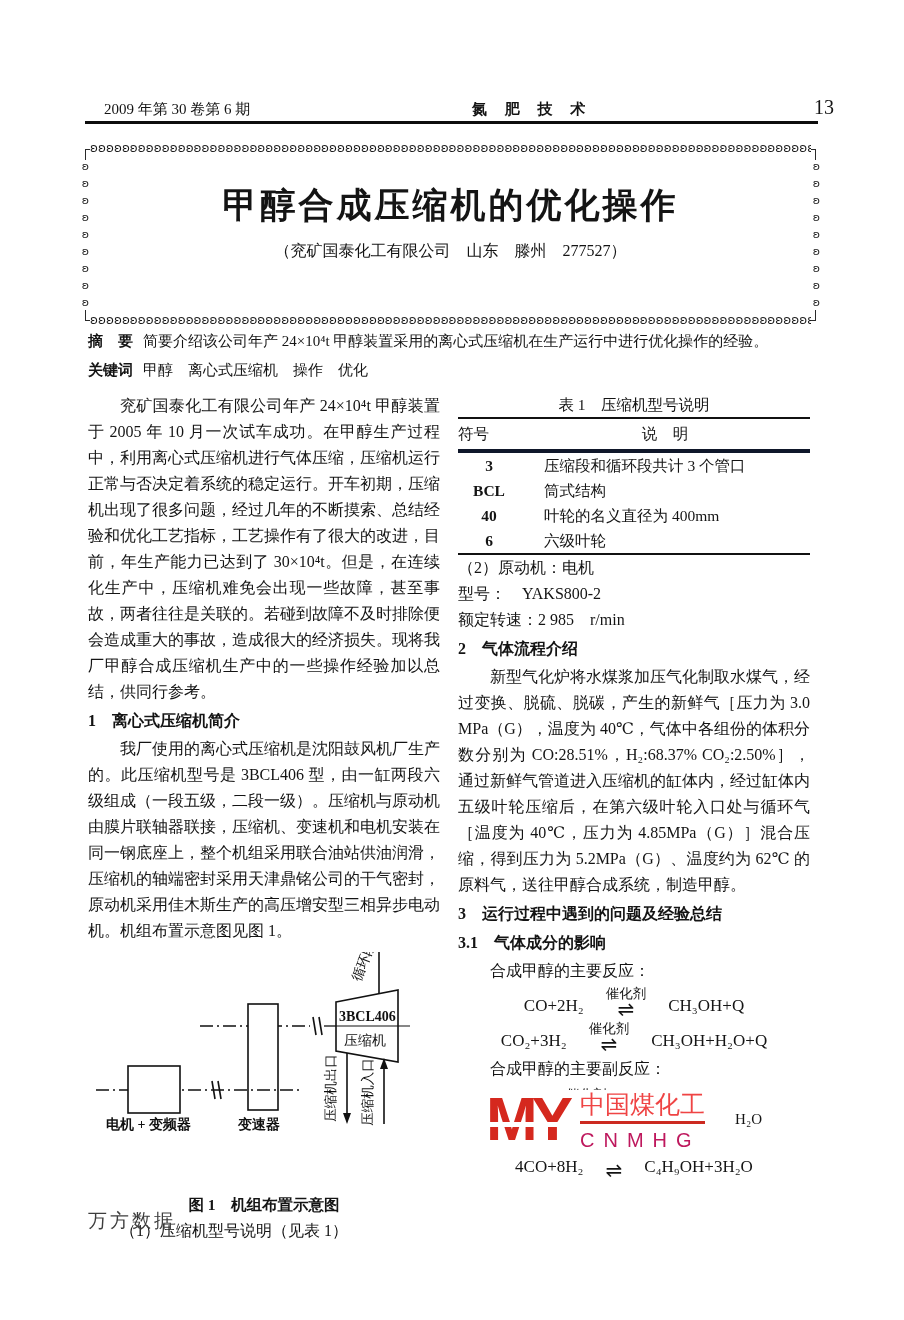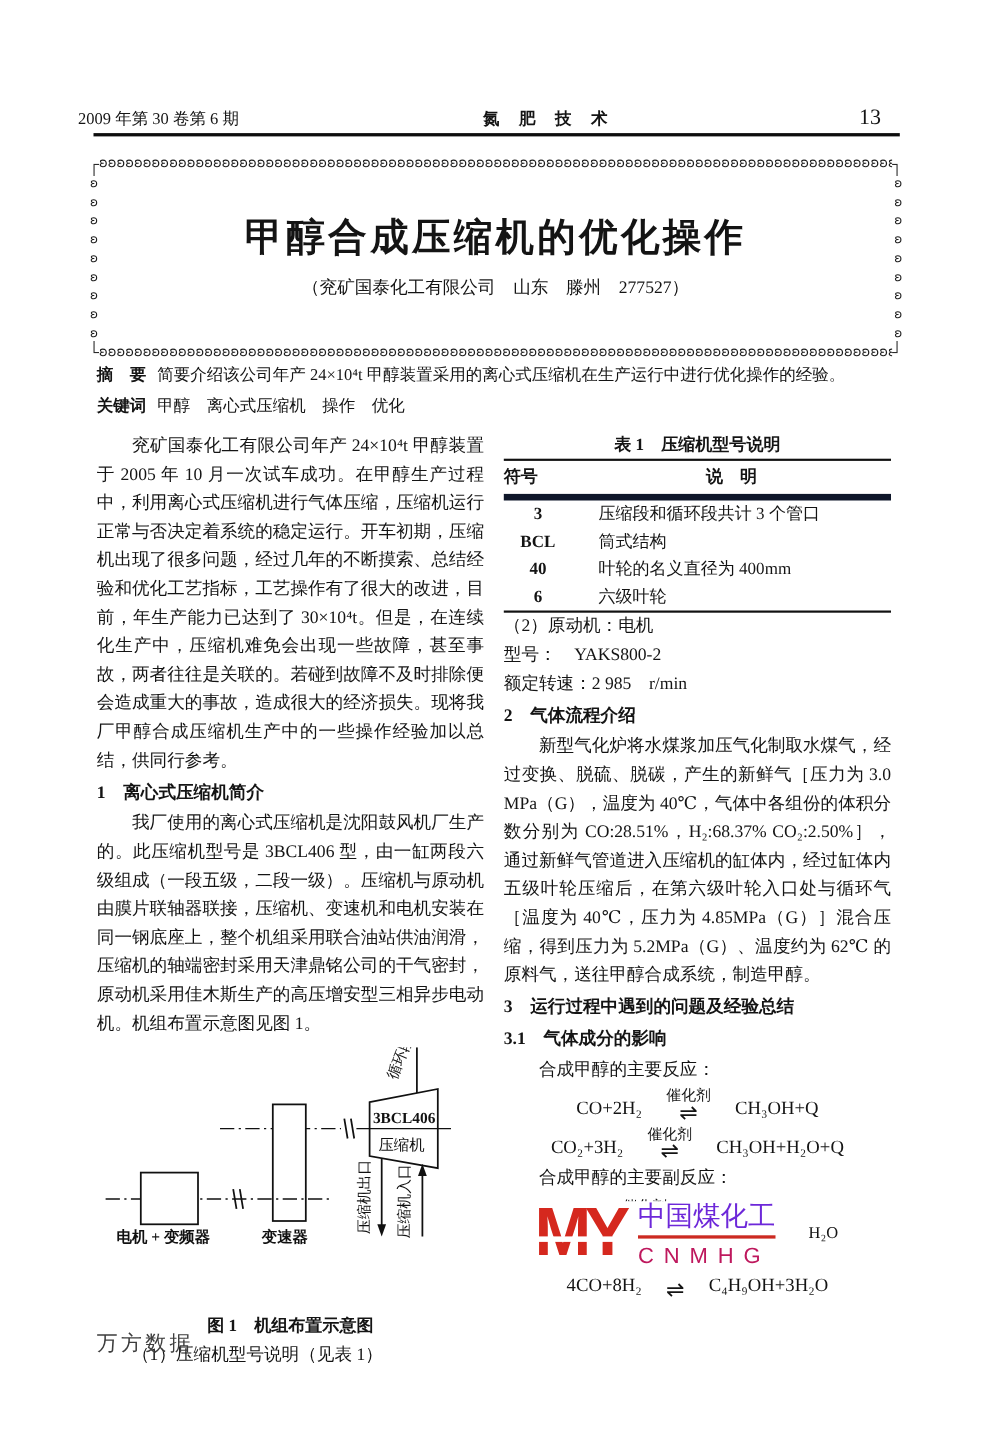--- a/index.html
+++ b/index.html
@@ -2,33 +2,33 @@
 <html><head>
 <meta charset="utf-8">
 <style>
   html,body{margin:0;padding:0;background:#e8e8e8;}
   .page{
     position:relative;width:904px;height:1320px;margin:0 auto;
     background:#fff;color:#141414;overflow:hidden;
     font-family:"Liberation Serif","DejaVu Serif",serif;
   }
   
-  .runhead{position:absolute;left:71px;top:96px;width:730px;display:flex;justify-content:space-between;align-items:baseline;font-size:15px;}
+  .runhead{position:absolute;left:104px;top:96px;width:730px;display:flex;justify-content:space-between;align-items:baseline;font-size:15px;}
   .runhead .journal{letter-spacing:7px;font-weight:600;}
   .runhead .pageno{font-size:20px;}
   .head-rule{position:absolute;left:85px;top:121px;width:733px;height:3px;background:#0d0d0d;}
   
   .title-box{position:absolute;left:85px;top:149px;width:729px;height:170px;border:1px solid #2a2a2a;text-align:center;}
   .orn-row{position:absolute;left:4px;right:4px;height:14px;overflow:hidden;white-space:nowrap;font-size:12px;line-height:12px;letter-spacing:0;color:#1a1a1a;background:#fff;font-family:"DejaVu Sans",sans-serif;}
   .orn-top{top:-8px;}
   .orn-bottom{bottom:-8px;}
   .orn-side{position:absolute;top:10px;bottom:10px;width:14px;overflow:hidden;writing-mode:vertical-rl;text-orientation:upright;font-size:11px;letter-spacing:4px;color:#1a1a1a;background:#fff;font-family:"DejaVu Sans",sans-serif;}
   .orn-left{left:-8px;}
   .orn-right{right:-8px;}
-  .paper-title{margin:10px;padding-top:32px;font-size:35px;font-weight:700;letter-spacing:3px;}
+  .paper-title{margin:0;padding-top:32px;font-size:35px;font-weight:700;letter-spacing:3px;}
   .authors{margin-top:24px;font-size:17px;font-weight:700;letter-spacing:1px;}
   .affiliation{margin-top:12px;font-size:16px;}
   
   .meta-line{position:absolute;left:88px;width:730px;font-size:15px;line-height:21px;}
   .meta-line b{margin-right:10px;}
   .abstract-line{top:331px;}
   .keywords-line{top:360px;}
   
   .col{position:absolute;top:393px;width:352px;font-size:16px;line-height:26px;text-align:justify;word-break:break-all;}
   .col-left{left:88px;}
@@ -36,23 +36,23 @@
   .col p{margin:0;text-indent:2em;}
   .sec-h{margin:3px 0 2px 0;font-weight:700;text-indent:0;}
   .sec-h3{font-weight:700;}
   .sec-h4{font-weight:600;}
   .center-label{text-indent:2em;}
   
   .figure-wrap{margin-top:8px;}
   .figcaption{margin-top:6px;text-align:center;font-weight:700;font-size:15.5px;text-indent:0;}
   .note-line{margin-top:16px;}
   
-  .tbl-caption{text-align:center;font-weight:700;font-size:15.5px;line-height:24px;text-indent:0;}
+  .tbl-caption{text-align:center;font-weight:400;font-size:15.5px;line-height:24px;text-indent:0;}
   table.spec{width:100%;border-collapse:collapse;border-top:2.5px solid #111;border-bottom:2.5px solid #111;font-size:15.5px;}
-  table.spec th{border-bottom:6px solid #0f172a;font-weight:700;padding:2px 0;}
+  table.spec th{border-bottom:4px solid #0f172a;font-weight:400;padding:2px 0;}
   table.spec th:first-child{width:62px;}
   table.spec td{padding:1px 0;line-height:23px;}
   table.spec td:first-child{text-align:center;font-weight:600;}
   table.spec td:last-child{padding-left:24px;text-align:left;}
   table.spec th:last-child{text-align:center;}
   .spec-lines div{line-height:26px;}
   
   .eq{display:flex;justify-content:center;align-items:flex-end;gap:22px;margin:2px 0 4px 0;}
   .eq .side-txt{font-size:17px;line-height:22px;}
   .arrow-stack{display:inline-flex;flex-direction:column;align-items:center;line-height:1;}
@@ -60,21 +60,21 @@
   .harpoon{font-size:20px;line-height:16px;font-family:"DejaVu Sans",sans-serif;}
   
   .hidden-zone{position:relative;height:70px;margin-top:2px;}
   .hz-catalyst{position:absolute;left:108px;top:-2px;font-size:13.5px;}
   .hz-fragment{position:absolute;right:48px;top:22px;font-size:15px;z-index:7;}
   .watermark{position:absolute;left:28px;top:6px;width:268px;height:66px;background:#fff;z-index:5;display:flex;align-items:flex-start;}
   .wm-logo{position:relative;width:88px;height:60px;overflow:hidden;flex:none;}
   .wm-logo .wm-letters{font-family:"Liberation Sans","DejaVu Sans",sans-serif;font-weight:800;font-size:62px;line-height:58px;letter-spacing:-6px;color:#d5281e;}
   .wm-logo .wm-slit{position:absolute;left:0;right:0;top:32px;height:5px;background:#fff;}
   .wm-right{margin-left:6px;}
-  .wm-cn{font-size:25px;line-height:30px;color:#6d28d9;border-bottom:3px solid #cc2a21;padding-bottom:1px;font-weight:500;white-space:nowrap;}
+  .wm-cn{font-size:25px;line-height:30px;color:#ef4444;border-bottom:3px solid #cc2a21;padding-bottom:1px;font-weight:500;white-space:nowrap;}
   .wm-en{margin-top:3px;font-family:"Liberation Sans","DejaVu Sans",sans-serif;font-size:20px;letter-spacing:9px;color:#be185d;}
   
   .wf-watermark{position:absolute;left:88px;top:1208px;font-family:"Liberation Sans","DejaVu Sans",sans-serif;font-size:19px;letter-spacing:3px;color:#3d3d3d;}
   
   svg text{font-family:"Liberation Serif","DejaVu Serif",serif;fill:#111;}
 </style>
 </head>
 <body>
 
 <div class="page">

